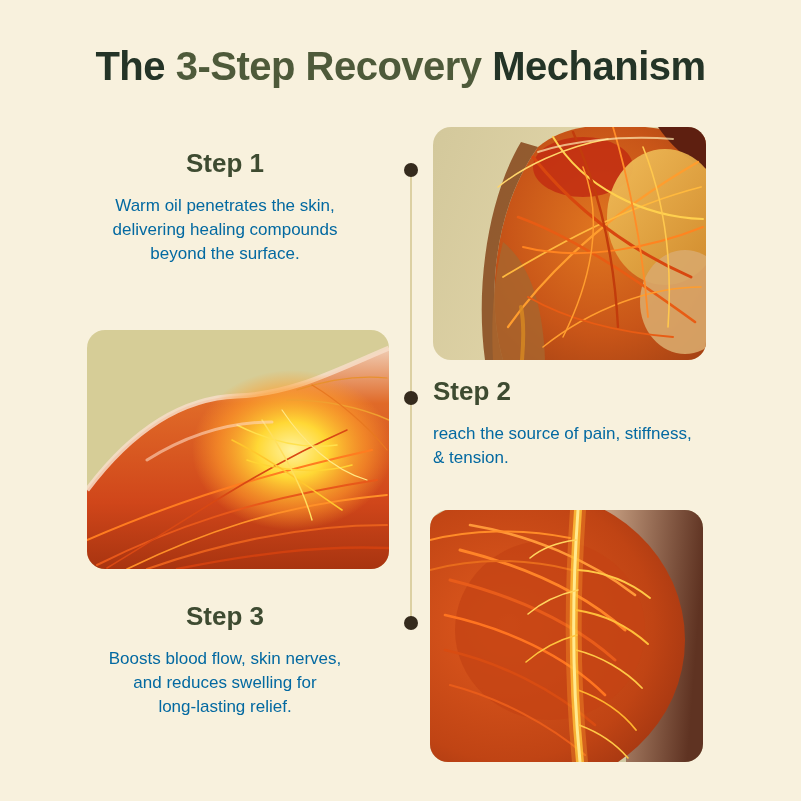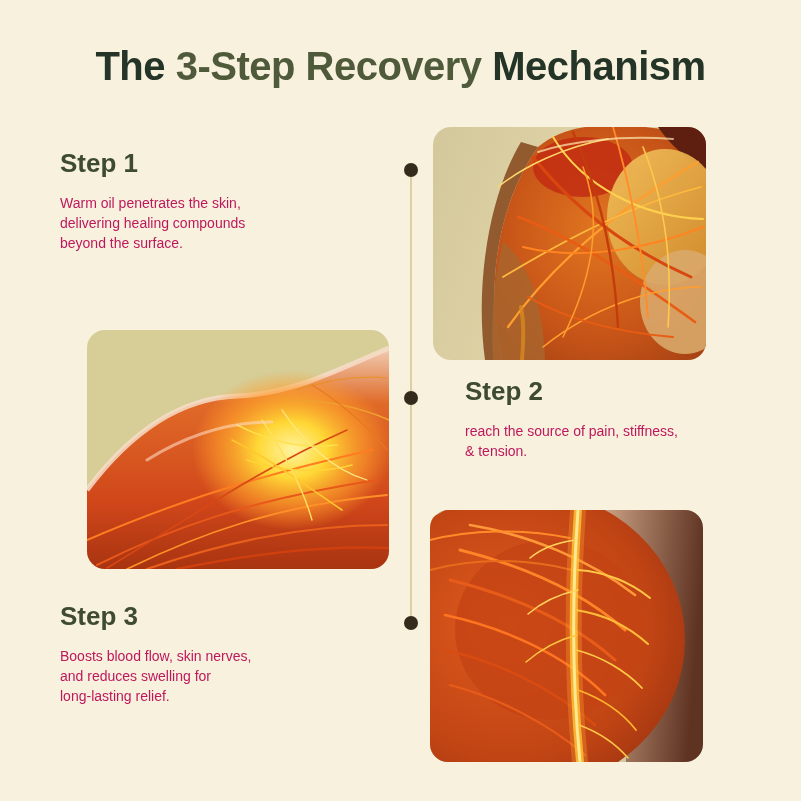--- a/index.html
+++ b/index.html
@@ -34,25 +34,25 @@
   .dot1{left:404px;top:163px;}
   .dot2{left:404px;top:391px;}
   .dot3{left:404px;top:616px;}
 
   
   .step-block{position:absolute;}
   .step-block h2{
     margin:0;font-size:26px;font-weight:700;color:#3e4b31;line-height:1.2;
   }
   .step-block p{
-    margin:15px 0 0 0;font-size:14px;color:#be185d;line-height:1.42;
+    margin:15px 0 0 0;font-size:17px;color:#0369a1;line-height:1.42;
     white-space:pre-line;
   }
-  .align-right{text-align:left;}
-  .align-left{text-align:left;margin-left:32px;}
+  .align-right{text-align:center;}
+  .align-left{text-align:left;}
   .step1-block{left:60px;top:148px;width:330px;}
   .step2-block{left:433px;top:376px;width:322px;}
   .step3-block{left:60px;top:601px;width:330px;}
   .em-line{display:block;font-weight:700;font-style:italic;white-space:nowrap;}
 
   
   .img-card{
     position:absolute;border-radius:18px;overflow:hidden;
   }
   .img1{left:433px;top:127px;width:273px;height:233px;}

